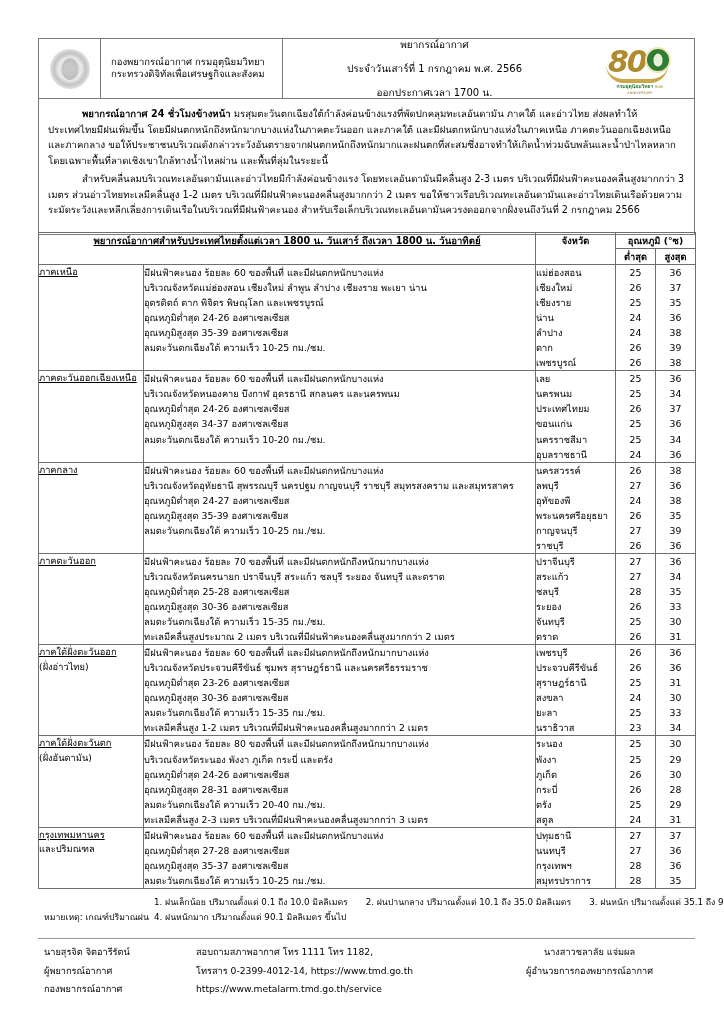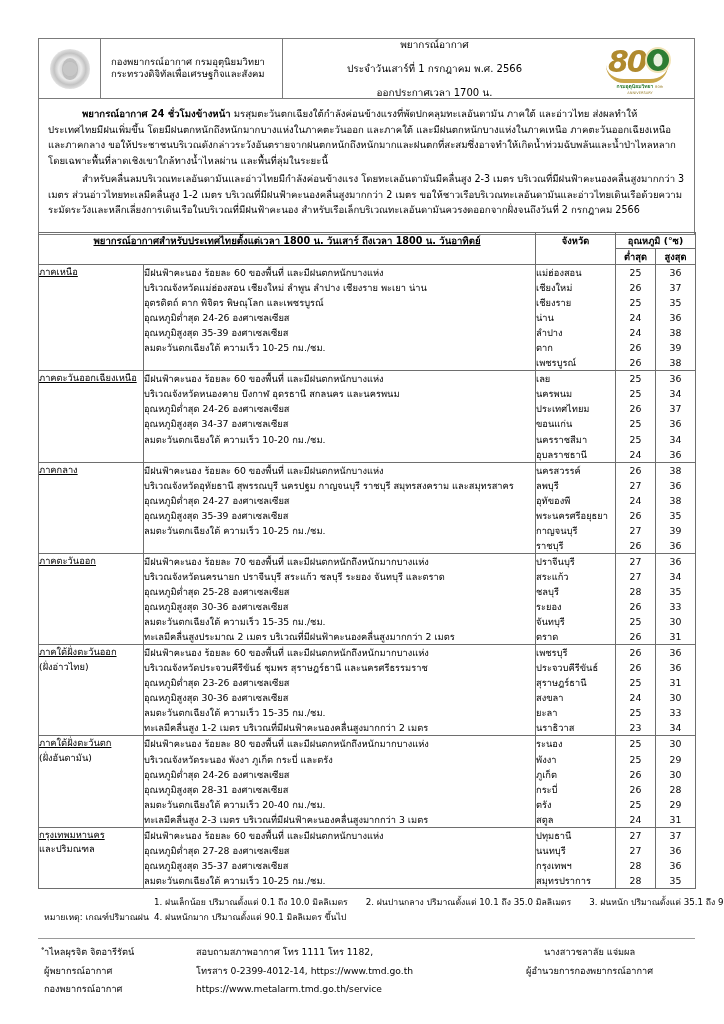--- a/index.html
+++ b/index.html
@@ -581,21 +581,21 @@
           <span>2. ฝนปานกลาง ปริมาณตั้งแต่ 10.1 ถึง 35.0 มิลลิเมตร</span>
           <span>3. ฝนหนัก ปริมาณตั้งแต่ 35.1 ถึง 90.0 มิลลิเมตร</span>
           <span>4. ฝนหนักมาก ปริมาณตั้งแต่ 90.1 มิลลิเมตร ขึ้นไป</span>
         </div>
     </div>
   </div>
 
   <div class="foot-rule"></div>
   <div class="footer">
     <div class="foot-col left" id="foot-left">
-        <div class="">ำไหลผุรจิต  จิตอารีรัตน์</div>
+        <div class="">นายสุรจิต  จิตอารีรัตน์</div>
         <div class="">ผู้พยากรณ์อากาศ</div>
         <div class="">กองพยากรณ์อากาศ</div>
       </div>
     <div class="foot-col mid" id="foot-mid">
         <div class="">สอบถามสภาพอากาศ โทร 1111 โทร 1182,</div>
         <div class="">โทรสาร 0-2399-4012-14, https://www.tmd.go.th</div>
         <div class="">https://www.metalarm.tmd.go.th/service</div>
       </div>
     <div class="foot-col right" id="foot-right">
         <div class="rline">นางสาวชลาลัย แจ่มผล</div>

